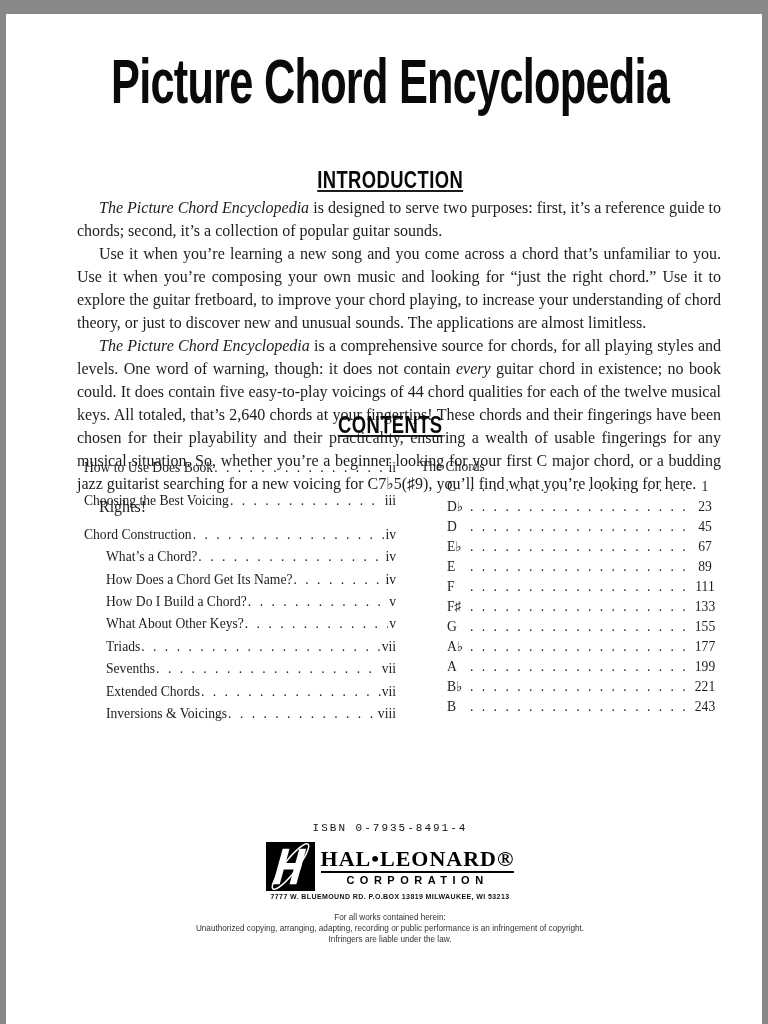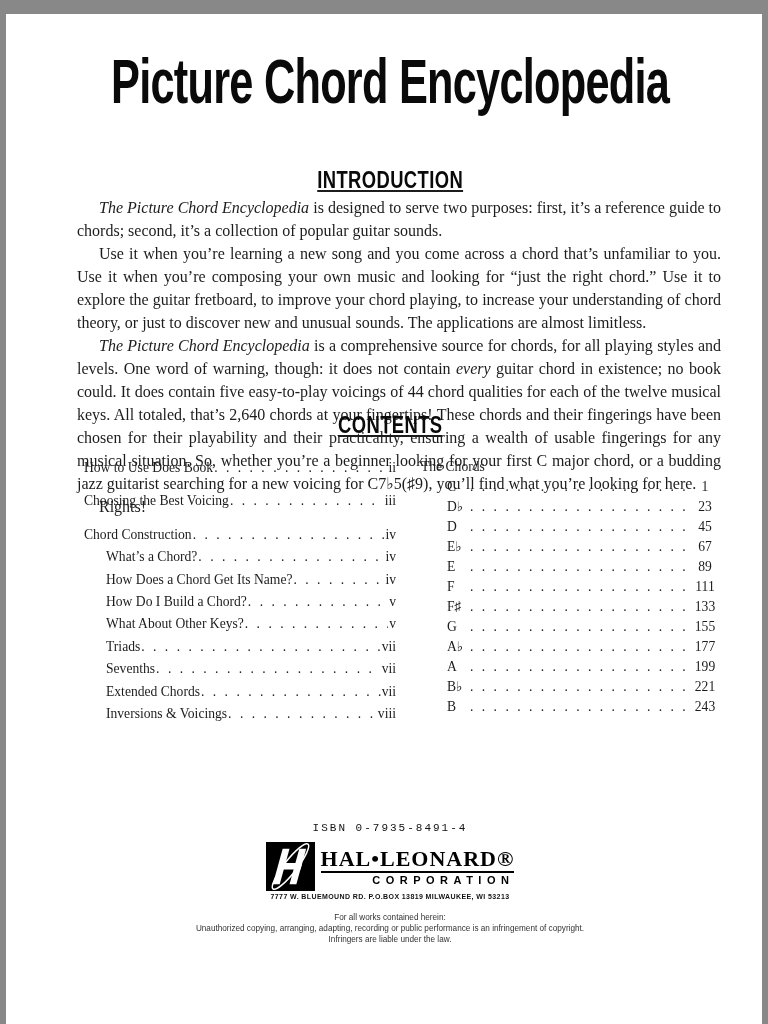--- a/index.html
+++ b/index.html
@@ -46,21 +46,21 @@
   .chords-list .toc-row{padding-left:26px;}
   .chords-list .toc-label{min-width:22px;}
   
   .footer{position:absolute;top:808px;left:0;width:768px;text-align:center;color:#222;}
   .isbn{
     font-family:"Liberation Mono","DejaVu Sans Mono",monospace;
     font-weight:normal;font-size:11px;letter-spacing:2px;color:#111;
   }
   .logo-row{margin-top:8px;display:flex;justify-content:center;align-items:center;gap:6px;}
   .logo-square{width:49px;height:49px;display:block;}
-  .logo-text{display:inline-block;text-align:right;}
+  .logo-text{display:inline-block;text-align:center;}
   .logo-name{
     font-family:"Liberation Serif","DejaVu Serif",serif;font-weight:bold;
     font-size:22px;letter-spacing:1px;color:#000;line-height:22px;white-space:nowrap;
   }
   .logo-corp{
     font-family:Liberation Sans, sans-serif;font-weight:bold;
     font-size:11px;letter-spacing:5.5px;color:#000;border-top:2px solid #000;
     padding-top:1px;margin-top:1px;white-space:nowrap;
   }
   .logo-address{

